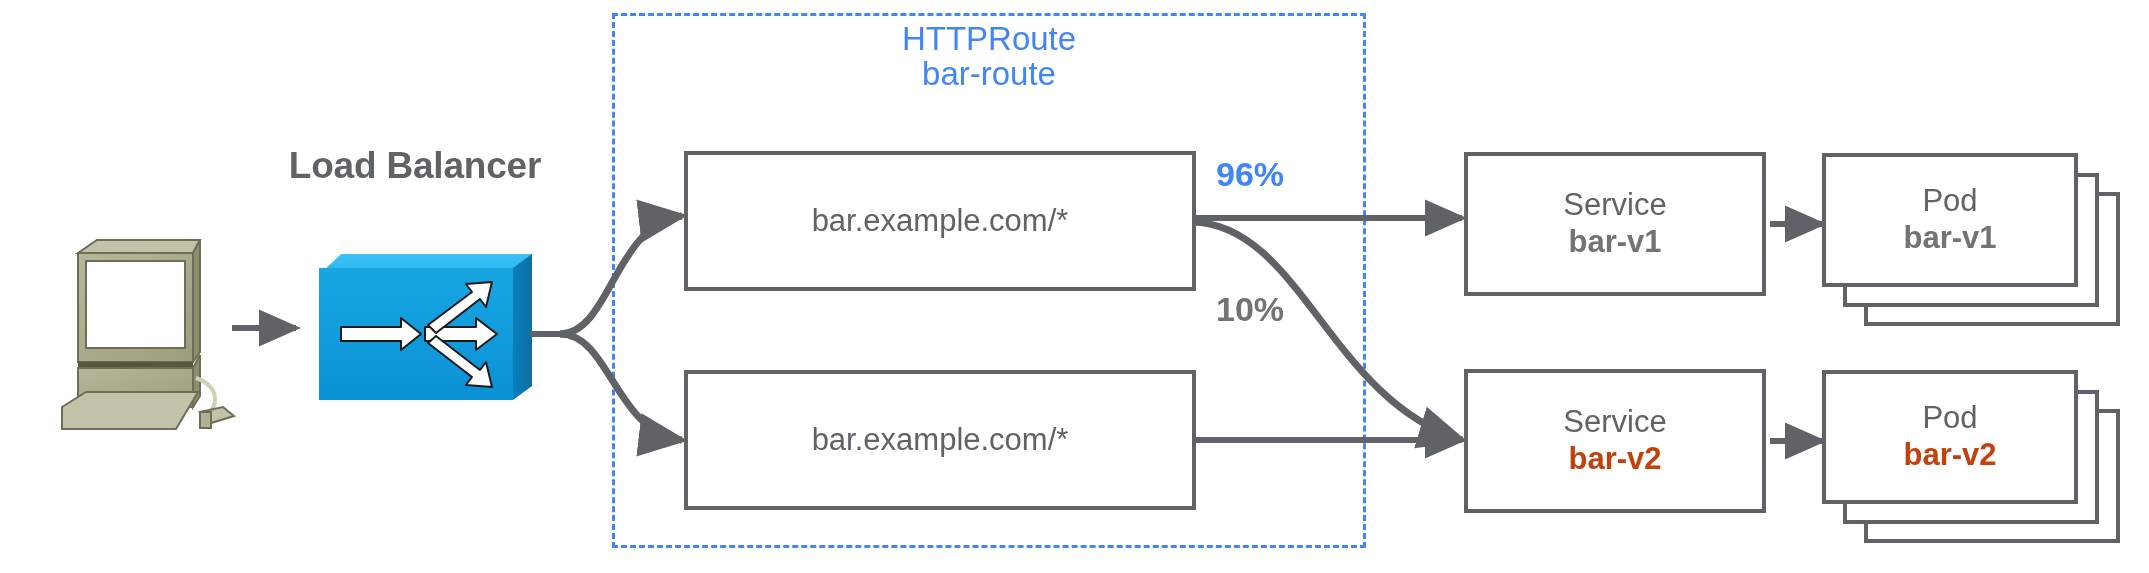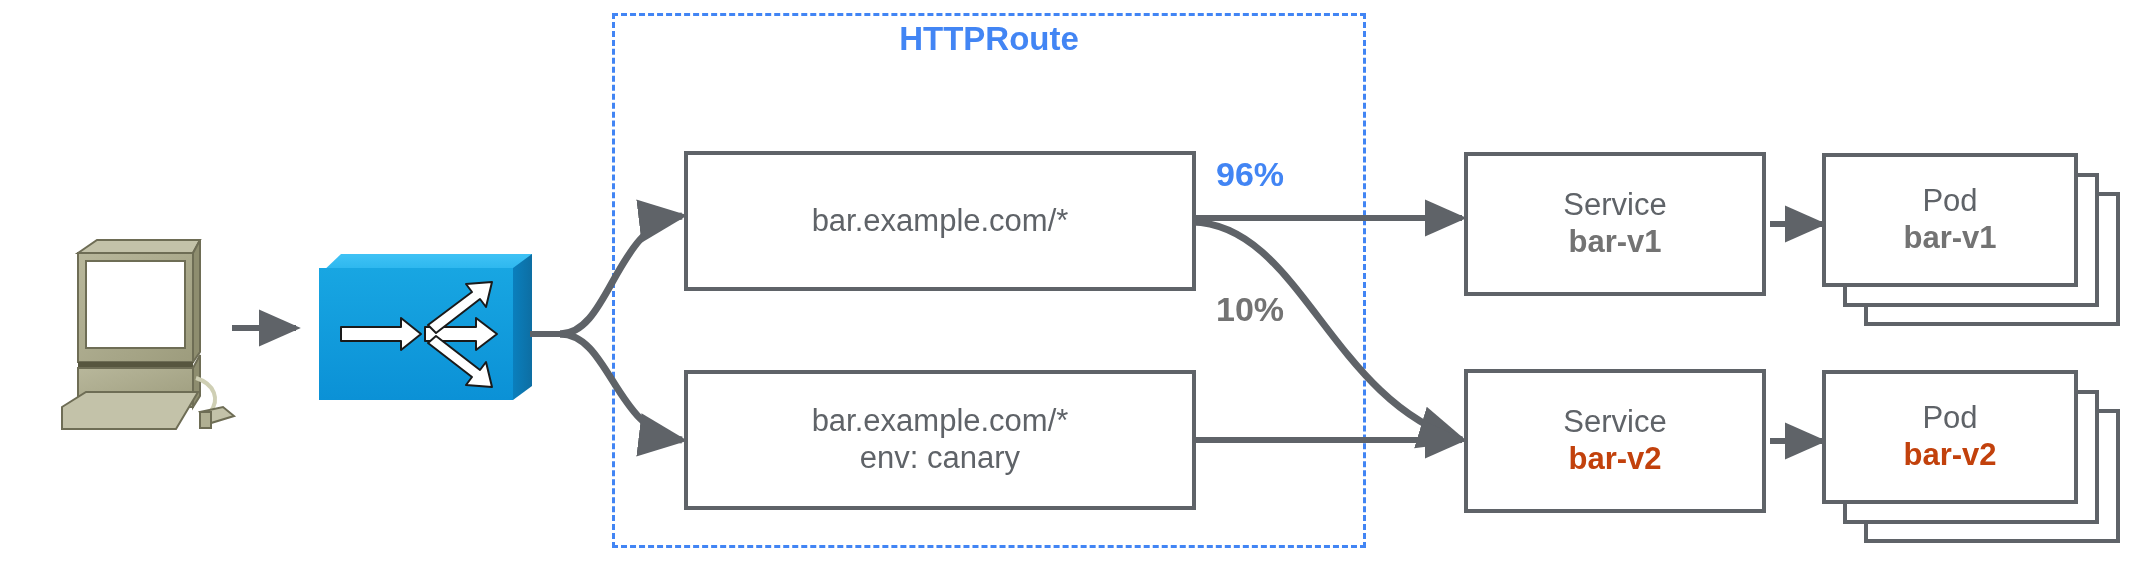--- a/index.html
+++ b/index.html
@@ -30,21 +30,21 @@
   
   .lb-label {
     font-size: 37px;
     font-weight: bold;
     color: #5f6368;
     white-space: nowrap;
     letter-spacing: -0.2px;
   }
   .route-title {
     font-size: 33px;
-    font-weight: bold;
+    font-weight: normal;
     color: #4285f4;
     text-align: center;
     line-height: 1.05;
     white-space: nowrap;
   }
   .pct {
     font-size: 34px;
     font-weight: bold;
     white-space: nowrap;
   }
@@ -91,20 +91,21 @@
   }
 </style>
 </head>
 <body>
 
 <div id="canvas">
 
   <div class="dashed-group abs" style="left:612px; top:13px; width:754px; height:535px;"></div>
 
   <div class="abs route-title" style="left:612px; top:22px; width:754px;">HTTPRoute</div>
+  <div class="abs route-title" style="left:612px; top:57px; width:754px;">bar-route</div>
 
   <svg class="svg-layer" viewBox="0 0 2149 573">
     <defs>
       <marker id="arrowhead" markerWidth="7" markerHeight="7" refX="6.2" refY="3.5" orient="auto" markerUnits="strokeWidth">
         <path d="M0,0.4 L7,3.5 L0,6.6 z" fill="#5f6368"></path>
       </marker>
       <linearGradient id="lbFront" x1="0" y1="0" x2="0" y2="1">
         <stop offset="0%" stop-color="#18a6e2"></stop>
         <stop offset="100%" stop-color="#0b91d6"></stop>
       </linearGradient>
@@ -174,28 +175,28 @@
     <line x1="1192" y1="218" x2="1462" y2="218" stroke="#5f6368" stroke-width="6" marker-end="url(#arrowhead)"></line>
 
     <path d="M1192,222 C1300,224 1330,400 1462,440" fill="none" stroke="#5f6368" stroke-width="7" marker-end="url(#arrowhead)"></path>
 
     <line x1="1192" y1="440" x2="1462" y2="440" stroke="#5f6368" stroke-width="6" marker-end="url(#arrowhead)"></line>
 
     <line x1="1770" y1="224" x2="1822" y2="224" stroke="#5f6368" stroke-width="6" marker-end="url(#arrowhead)"></line>
     <line x1="1770" y1="441" x2="1822" y2="441" stroke="#5f6368" stroke-width="6" marker-end="url(#arrowhead)"></line>
   </svg>
 
+  <div class="abs lb-label" style="left:265px; top:145px; width:300px; text-align:center;">Load Balancer</div>
 
   <div class="box abs" style="left:684px; top:151px; width:512px; height:140px;">
     <div class="box-line kind">bar.example.com/*</div>
   </div>
 
   <div class="box abs" style="left:684px; top:370px; width:512px; height:140px;">
     <div class="box-line kind">bar.example.com/*</div>
-    <div class="box-line kind">env: canary</div>
   </div>
 
   <div class="abs pct blue" style="left:1216px; top:155px;">96%</div>
   <div class="abs pct green" style="left:1216px; top:290px;">10%</div>
 
   <div class="box abs" style="left:1464px; top:152px; width:302px; height:144px;">
     <div class="box-line kind">Service</div>
     <div class="box-line name blue">bar-v1</div>
   </div>
 

